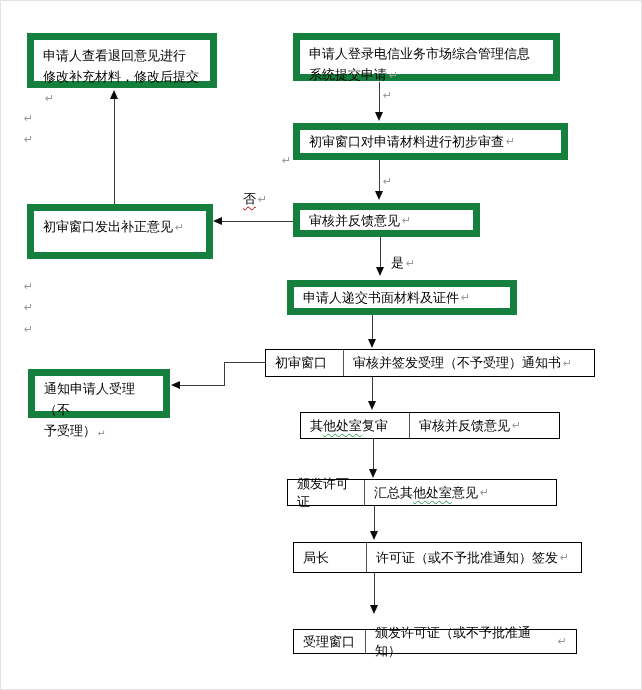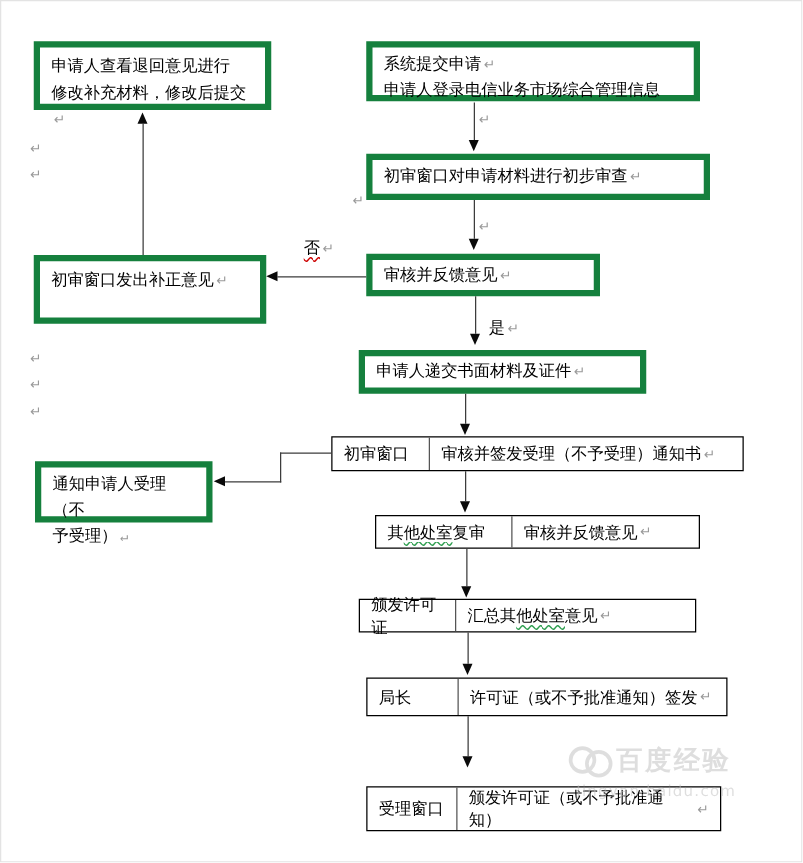--- a/index.html
+++ b/index.html
@@ -3,21 +3,21 @@
 <meta charset="utf-8">
 <style>
   html,body{margin:0;padding:0;background:#fff;}
   #canvas{
     position:relative;width:642px;height:690px;background:#ffffff;
     font-family:"DejaVu Sans","Liberation Sans",sans-serif;
     font-size:13px;color:#000;overflow:hidden;
     outline:1px solid #e3e3e3;outline-offset:-1px;
   }
   .box{
-    position:absolute;border:5px solid #15803d;background:#fff;
+    position:absolute;border:7px solid #15803d;background:#fff;
     box-sizing:border-box;padding:5px 9px;line-height:21px;
   }
   .box.center{display:flex;align-items:center;padding-top:0;padding-bottom:0;}
   .splitrow{
     position:absolute;border:1px solid #000;background:#fff;
     box-sizing:border-box;display:flex;align-items:stretch;padding:0;
   }
   .cellA{display:flex;align-items:center;padding:0 9px;box-sizing:border-box;flex:0 0 auto;}
   .cellB{display:flex;align-items:center;padding:0 9px;border-left:1px solid #555;flex:1 1 auto;}
   .vline{position:absolute;width:1px;background:#3c3c3c;}
@@ -46,22 +46,22 @@
 <body>
 
 <div id="canvas">
 
   <div class="box" style="left:27px;top:33px;width:190px;height:55px;">
     <div>申请人查看退回意见进行</div>
     <div><span>修改补充材料，修改后提交</span><span class="pilcrow">↵</span></div>
   </div>
 
   <div class="box" style="left:293px;top:33px;width:267px;height:48px;padding-top:3px;">
+    <div>申请人登录电信业务市场综合管理信息</div>
     <div><span>系统提交申请</span><span class="pilcrow">↵</span></div>
-    <div>申请人登录电信业务市场综合管理信息</div>
   </div>
 
   <div class="box center" style="left:293px;top:123px;width:275px;height:37px;">
     <span>初审窗口对申请材料进行初步审查</span>
       <span class="pilcrow">↵</span>
   </div>
 
   <div class="box center" style="left:293px;top:203px;width:187px;height:34px;">
     <span>审核并反馈意见</span>
       <span class="pilcrow">↵</span>
@@ -112,21 +112,21 @@
   </div>
 
   <div class="splitrow" style="left:293px;top:542px;width:289px;height:31px;">
     <div class="cellA" style="width:72px;">局长</div>
     <div class="cellB">
         <span>许可证（或不予批准通知）签发</span>
         <span class="pilcrow">↵</span>
       </div>
   </div>
 
-  <div class="splitrow" style="left:293px;top:629px;width:284px;height:36px;">
+  <div class="splitrow" style="left:293px;top:629px;width:284px;height:25px;">
     <div class="cellA" style="width:71px;">受理窗口</div>
     <div class="cellB">
         <span>颁发许可证（或不予批准通知）</span>
         <span class="pilcrow">↵</span>
       </div>
   </div>
 
   <div class="flabel" style="left:243px;top:191px;"><span class="wavy-red">否</span><span class="pilcrow">↵</span></div>
   <div class="flabel" style="left:391px;top:255px;"><span>是</span><span class="pilcrow">↵</span></div>
 
@@ -167,24 +167,14 @@
 
   <span class="pilcrow abs" style="left:24px;top:112px;">↵</span>
   <span class="pilcrow abs" style="left:24px;top:133px;">↵</span>
   <span class="pilcrow abs" style="left:24px;top:280px;">↵</span>
   <span class="pilcrow abs" style="left:24px;top:301px;">↵</span>
   <span class="pilcrow abs" style="left:24px;top:323px;">↵</span>
   <span class="pilcrow abs" style="left:383px;top:89px;">↵</span>
   <span class="pilcrow abs" style="left:383px;top:175px;">↵</span>
   <span class="pilcrow abs" style="left:282px;top:154px;">↵</span>
 
-  <div class="watermark">
-    <div class="wm-row1">
-      <span class="wm-rings">
-          <i></i>
-          <i></i>
-        </span>
-      <span class="wm-title">百度经验</span>
-    </div>
-    <div class="wm-url">Jingyan.baidu.com</div>
-  </div>
 
 </div>
 
 </body></html>

